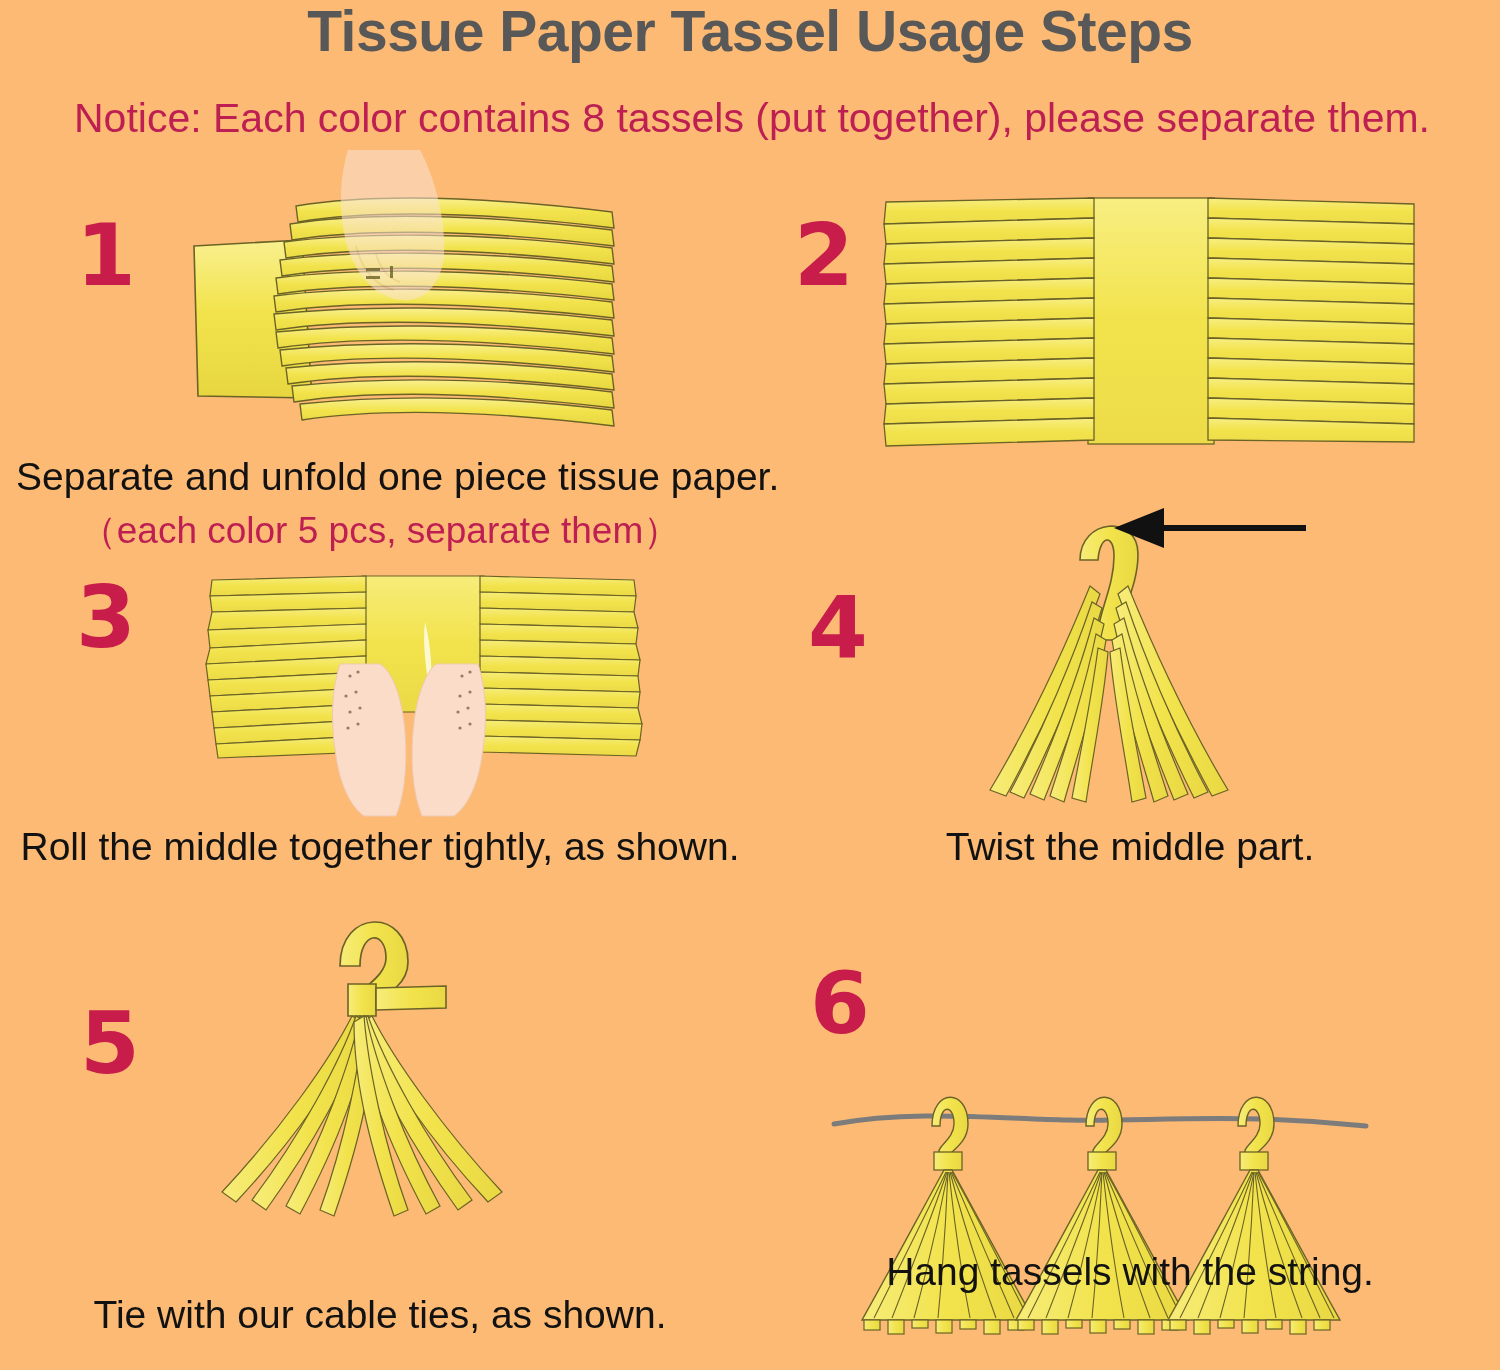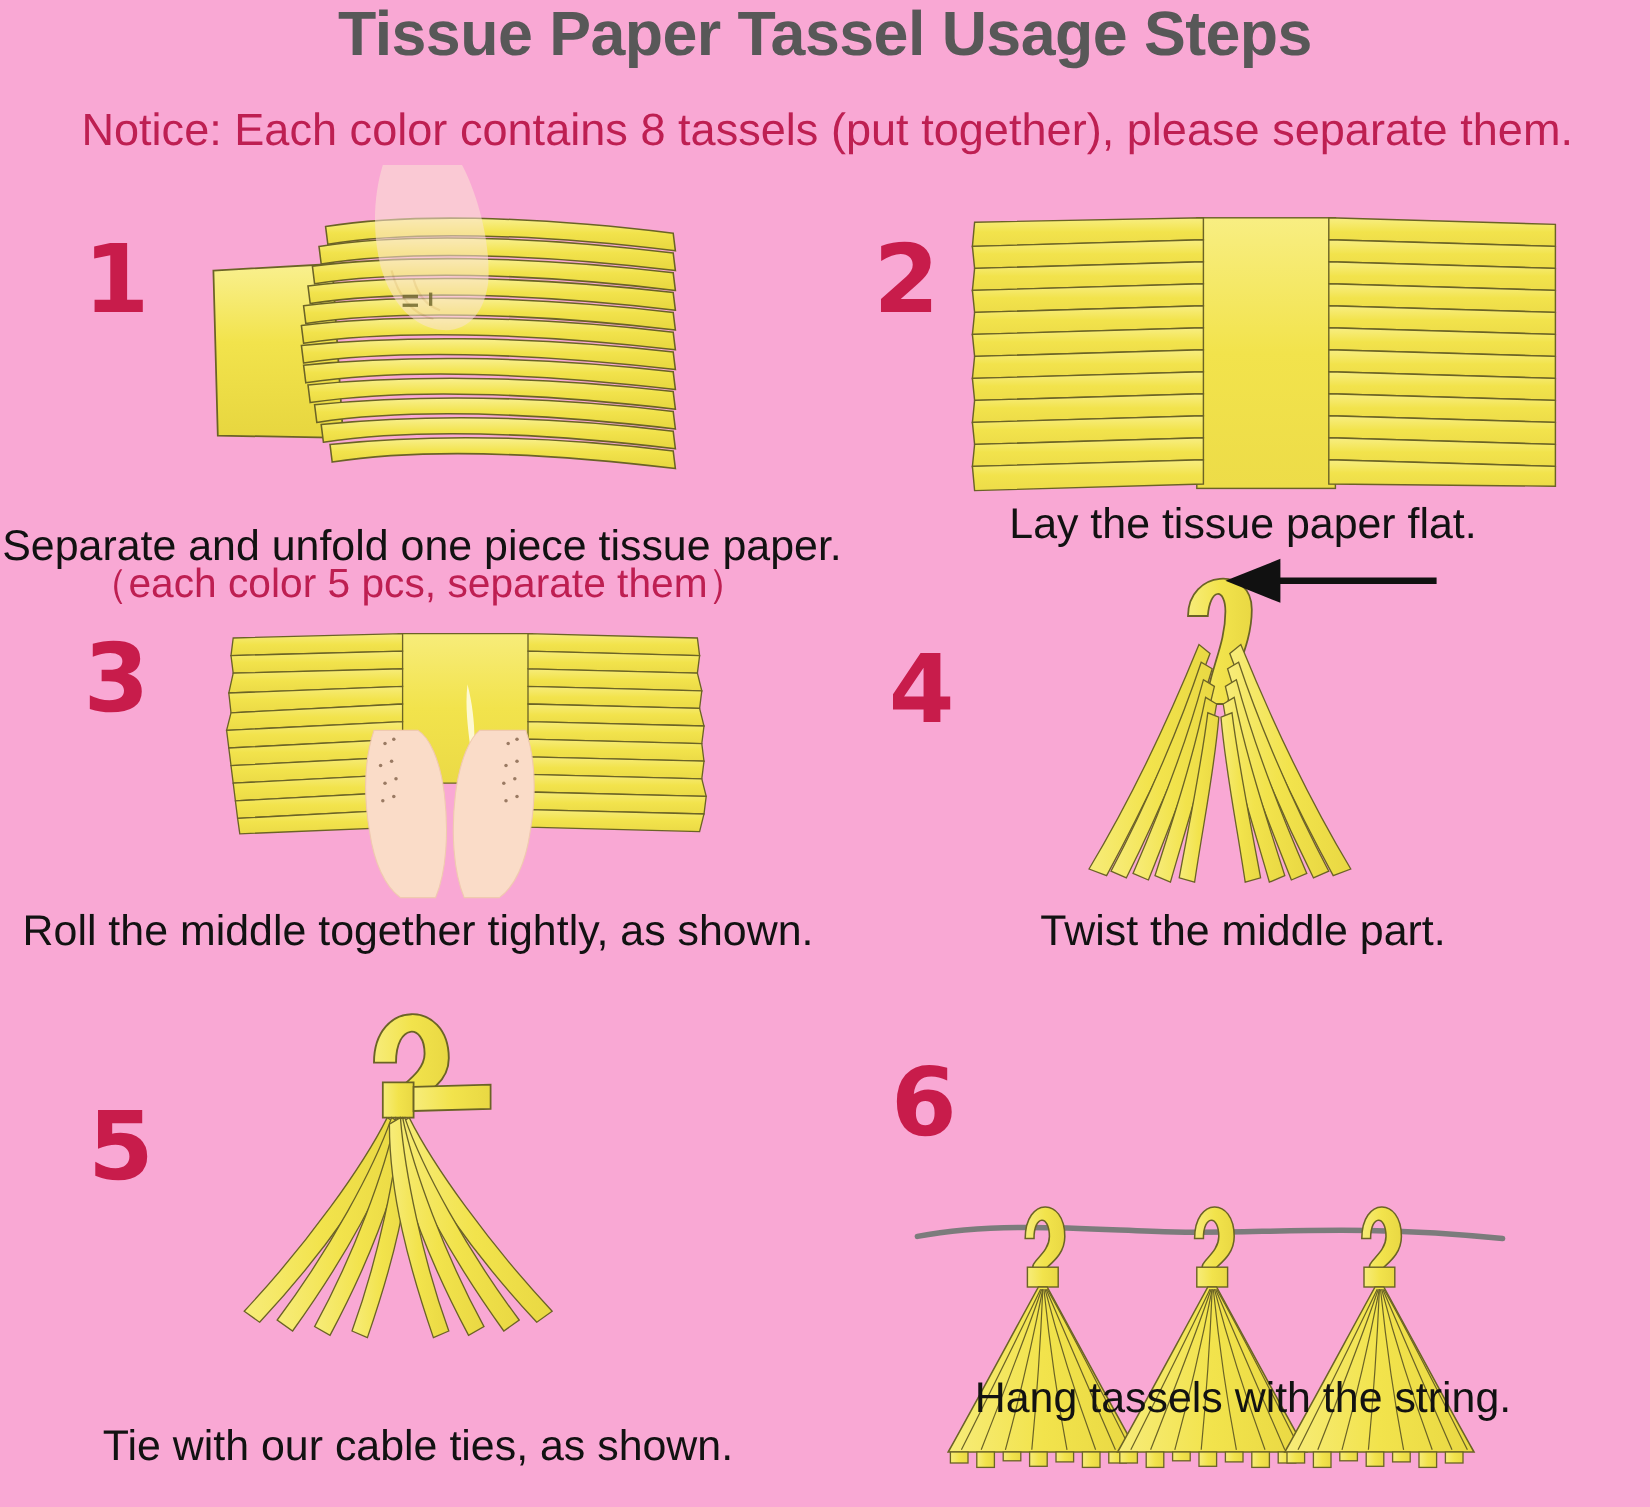--- a/index.html
+++ b/index.html
@@ -13,21 +13,21 @@
     height: 1370px;
     font-family: "Liberation Sans", sans-serif;
     color: #1a1a1a;
     overflow: hidden;
     position: relative;
   }
   .page {
     position: relative;
     width: 1500px;
     height: 1370px;
-    background: #f9a8d4;
+    background: #fdba74;
   }
 
   
   .title {
     position: absolute;
     left: 0; right: 0;
     top: 2px;
     text-align: center;
     font-size: 57px;
     font-weight: bold;
@@ -100,21 +100,21 @@
   #step5 .step-num { left: 80px;  top: 110px; }
   #step6 .step-num { left: 50px;  top: 70px; }
 
   #step1 .art { left: 180px; top: 0px;  width: 460px; height: 300px; }
   #step2 .art { left: 120px; top: 42px; width: 540px; height: 260px; }
   #step3 .art { left: 150px; top: 10px; width: 520px; height: 260px; }
   #step4 .art { left: 180px; top: 0px;  width: 440px; height: 330px; }
   #step5 .art { left: 190px; top: 10px; width: 420px; height: 340px; }
   #step6 .art { left: 70px;  top: 190px; width: 540px; height: 300px; }
 
-  #step1 .cap.main { left: 2px; top: 305px; width: 760px; margin-top: 20px; }
+  #step1 .cap.main { left: 16px; top: 305px; width: 760px; }
   #step1 .cap.sub  { left: 0; top: 360px; width: 760px; }
   #step2 .cap.main { left: 0; top: 305px; width: 740px; }
   #step3 .cap.main { left: 0; top: 275px; width: 760px; }
   #step4 .cap.main { left: 0; top: 335px; width: 740px; }
   #step5 .cap.main { left: 0; top: 375px; width: 760px; margin-top: 28px; }
   #step6 .cap.main { left: 0; top: 360px; width: 740px; }
   #step6 .cap.main2{ left: 0; top: 412px; width: 740px; }
 
   svg { display: block; overflow: visible; }
 </style>
@@ -214,21 +214,20 @@
             <path d="M328,106 L534,112 L534,132 L328,126 Z"></path>
             <path d="M328,126 L534,132 L534,152 L328,146 Z"></path>
             <path d="M328,146 L534,152 L534,172 L328,166 Z"></path>
             <path d="M328,166 L534,172 L534,192 L328,186 Z"></path>
             <path d="M328,186 L534,192 L534,212 L328,206 Z"></path>
             <path d="M328,206 L534,212 L534,232 L328,226 Z"></path>
             <path d="M328,226 L534,232 L534,250 L328,248 Z"></path>
           </g>
         </svg>
       </div>
-      <div class="cap main">Lay the tissue paper flat.</div>
     </div>
 
     <div class="step" id="step3">
       <div class="step-num">3</div>
       <div class="art">
         <svg viewBox="0 0 520 260" width="520" height="260" aria-hidden="true">
           <defs>
             <linearGradient id="y3" x1="0" y1="0" x2="0" y2="1">
               <stop offset="0%" stop-color="#F7EC7A"></stop>
               <stop offset="50%" stop-color="#F2E34C"></stop>

